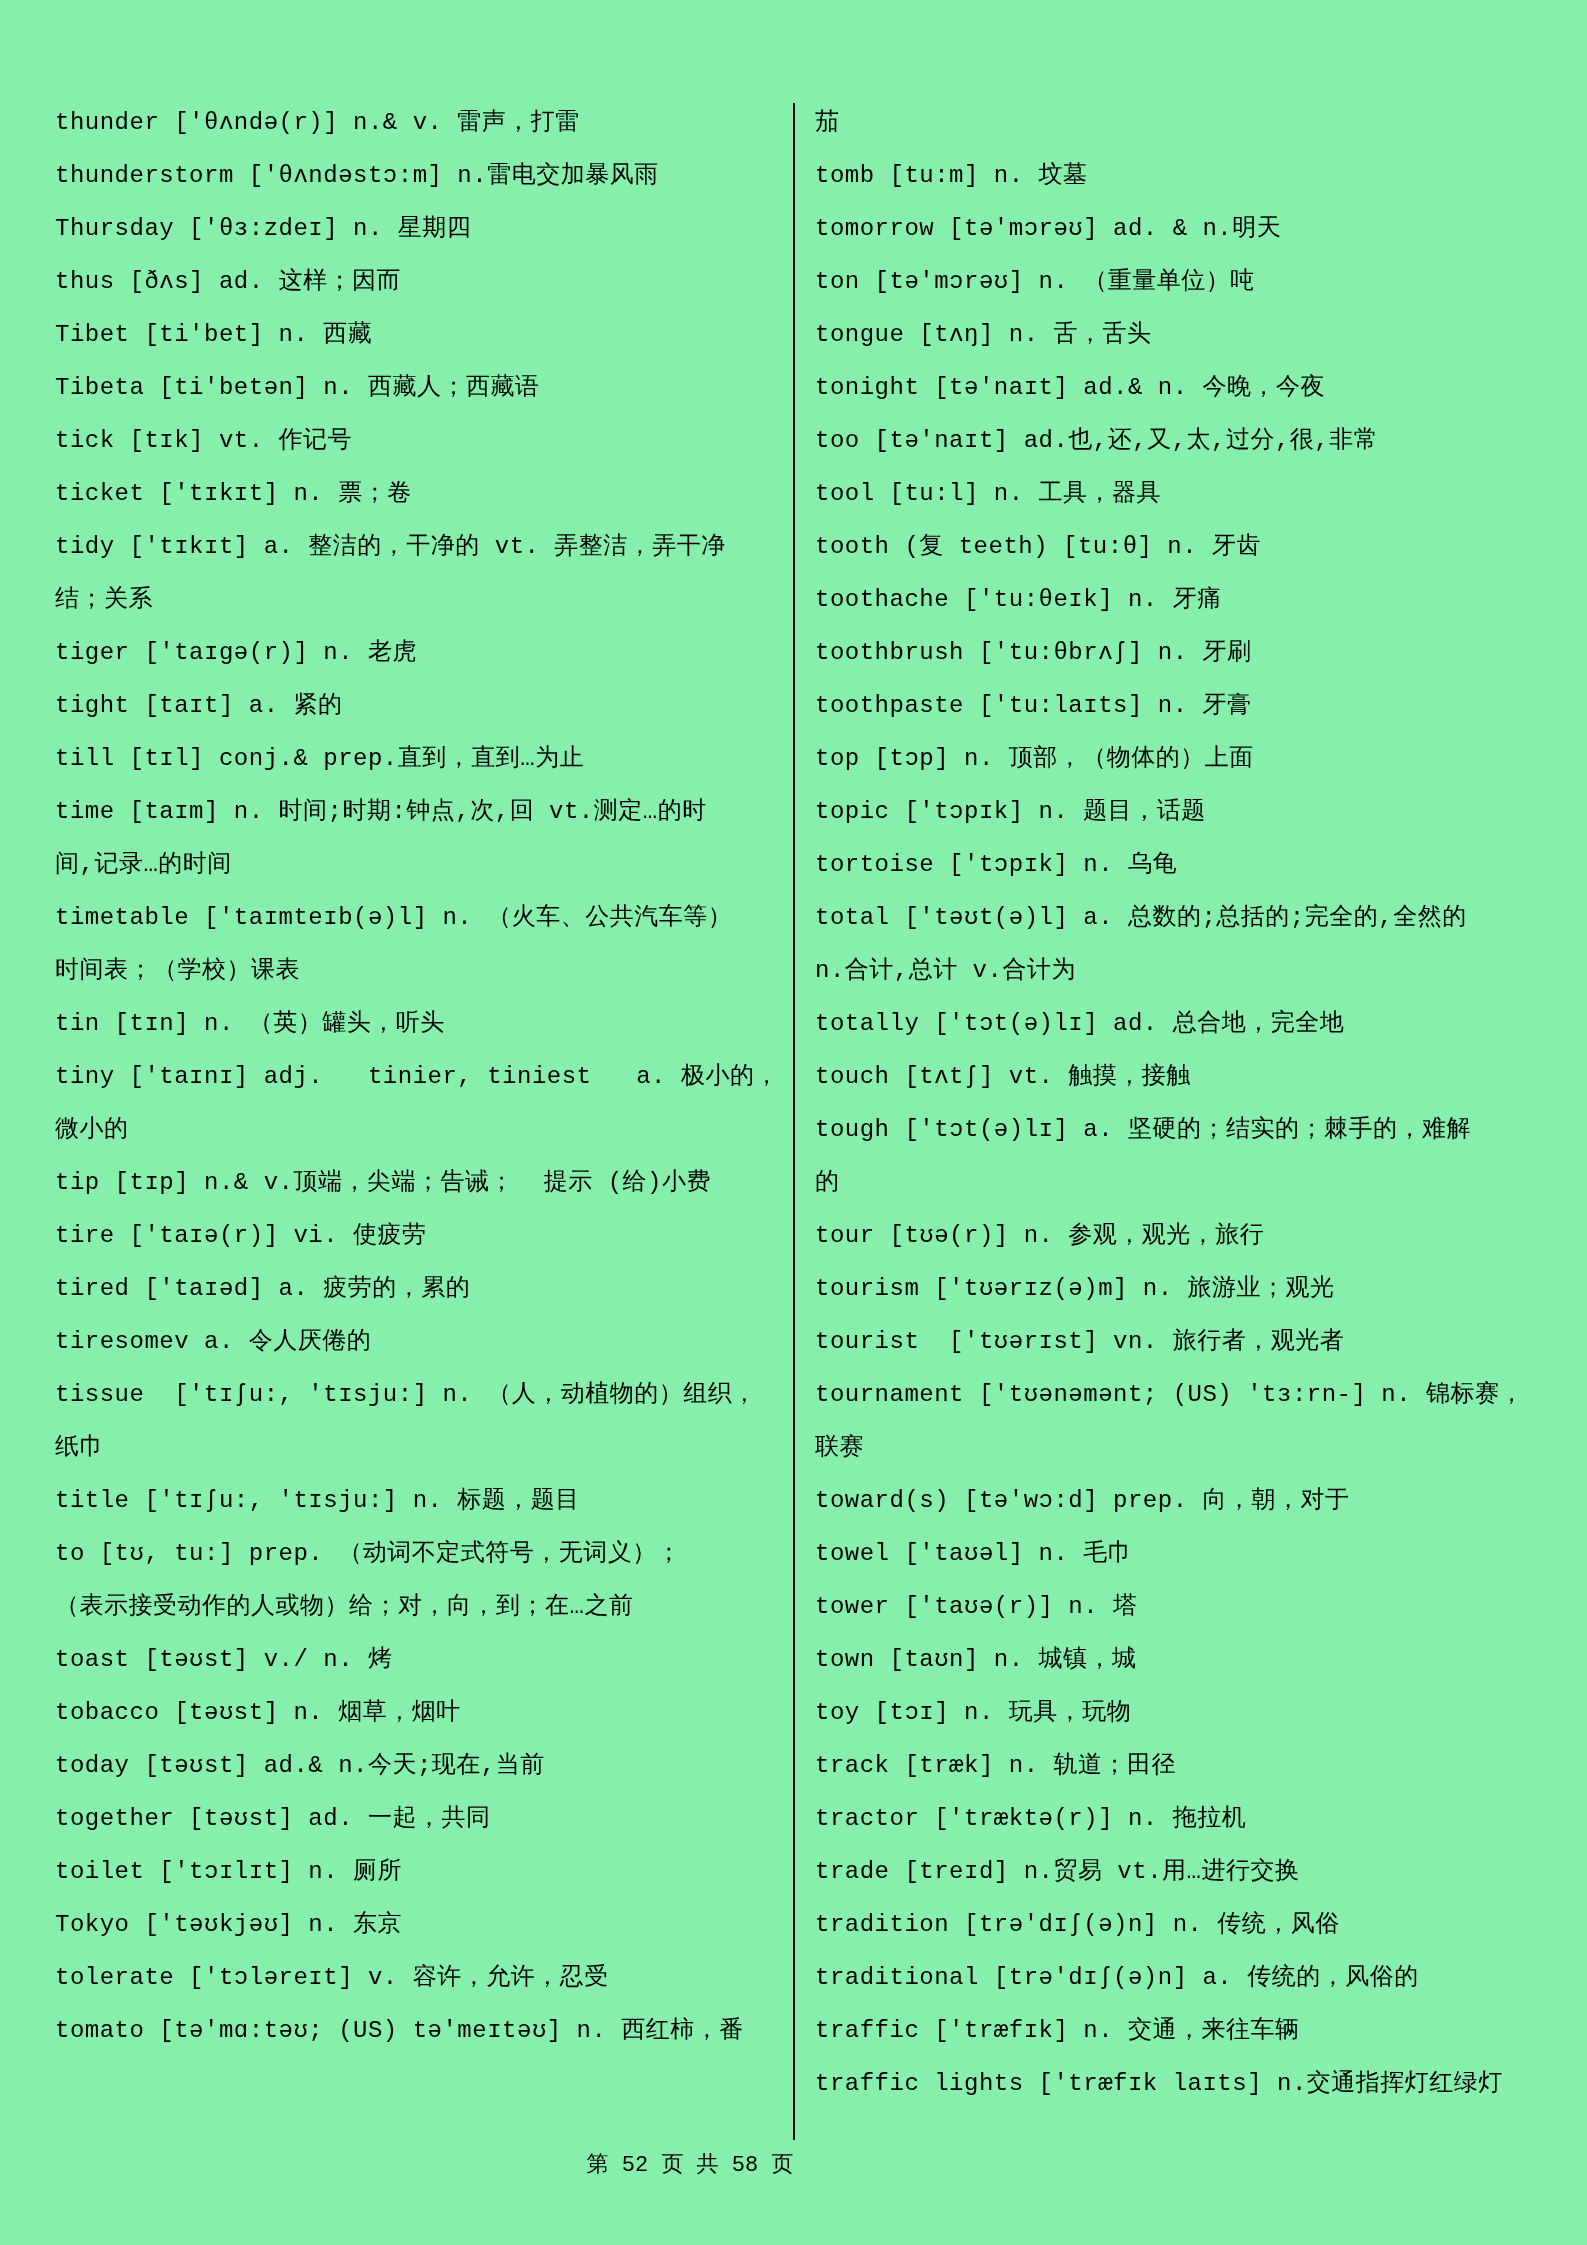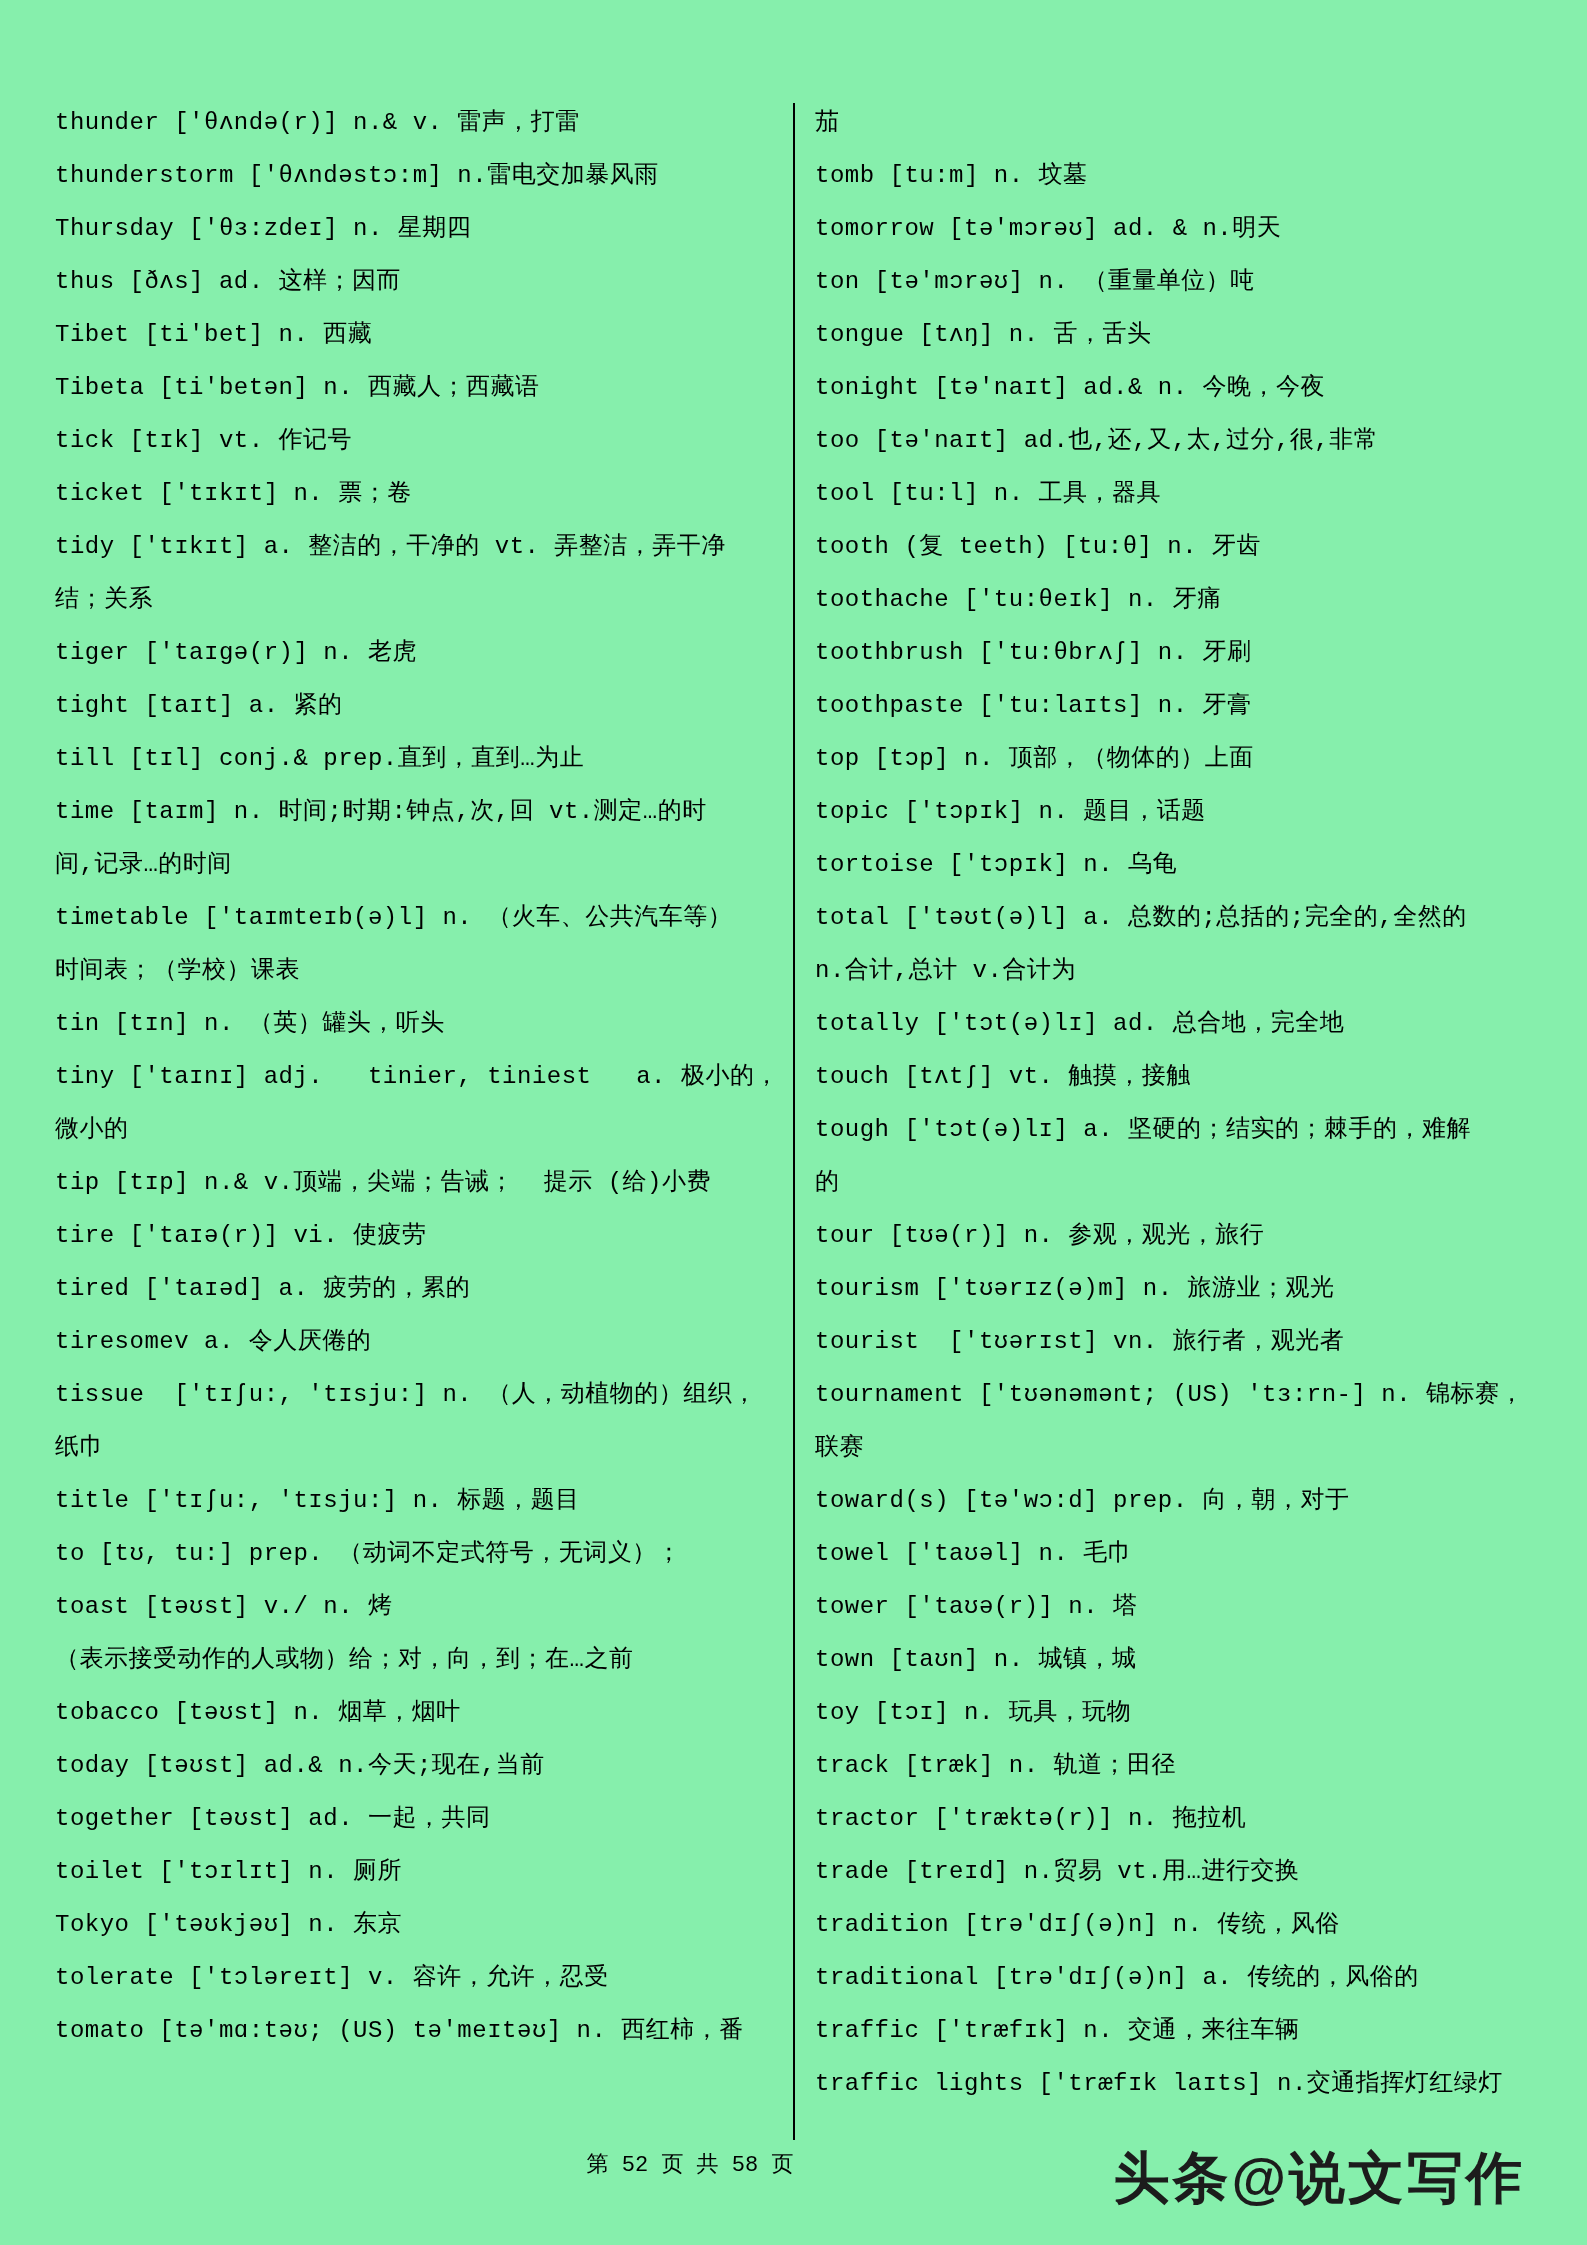--- a/index.html
+++ b/index.html
@@ -92,22 +92,22 @@
       <div class="line">tiny ['taɪnɪ] adj.   tinier, tiniest   a. 极小的，</div>
       <div class="line">微小的</div>
       <div class="line">tip [tɪp] n.&amp; v.顶端，尖端；告诫；  提示 (给)小费</div>
       <div class="line">tire ['taɪə(r)] vi. 使疲劳</div>
       <div class="line">tired ['taɪəd] a. 疲劳的，累的</div>
       <div class="line">tiresomev a. 令人厌倦的</div>
       <div class="line">tissue  ['tɪʃu:, 'tɪsju:] n. （人，动植物的）组织，</div>
       <div class="line">纸巾</div>
       <div class="line">title ['tɪʃu:, 'tɪsju:] n. 标题，题目</div>
       <div class="line">to [tʊ, tu:] prep. （动词不定式符号，无词义）；</div>
+      <div class="line">（表示接受动作的人或物）给；对，向，到；在…之前</div>
       <div class="line">toast [təʊst] v./ n. 烤</div>
-      <div class="line">（表示接受动作的人或物）给；对，向，到；在…之前</div>
       <div class="line">tobacco [təʊst] n. 烟草，烟叶</div>
       <div class="line">today [təʊst] ad.&amp; n.今天;现在,当前</div>
       <div class="line">together [təʊst] ad. 一起，共同</div>
       <div class="line">toilet ['tɔɪlɪt] n. 厕所</div>
       <div class="line">Tokyo ['təʊkjəʊ] n. 东京</div>
       <div class="line">tolerate ['tɔləreɪt] v. 容许，允许，忍受</div>
       <div class="line">tomato [tə'mɑ:təʊ; (US) tə'meɪtəʊ] n. 西红柿，番</div>
     </div>
 
   <div class="divider"></div>
@@ -148,14 +148,13 @@
       <div class="line">tractor ['træktə(r)] n. 拖拉机</div>
       <div class="line">trade [treɪd] n.贸易 vt.用…进行交换</div>
       <div class="line">tradition [trə'dɪʃ(ə)n] n. 传统，风俗</div>
       <div class="line">traditional [trə'dɪʃ(ə)n] a. 传统的，风俗的</div>
       <div class="line">traffic ['træfɪk] n. 交通，来往车辆</div>
       <div class="line">traffic lights ['træfɪk laɪts] n.交通指挥灯红绿灯</div>
     </div>
 
   <div class="footer">第 52 页 共 58 页</div>
 
-  <div class="watermark">头条@说文写作</div>
 </div>
 
 </body></html>

